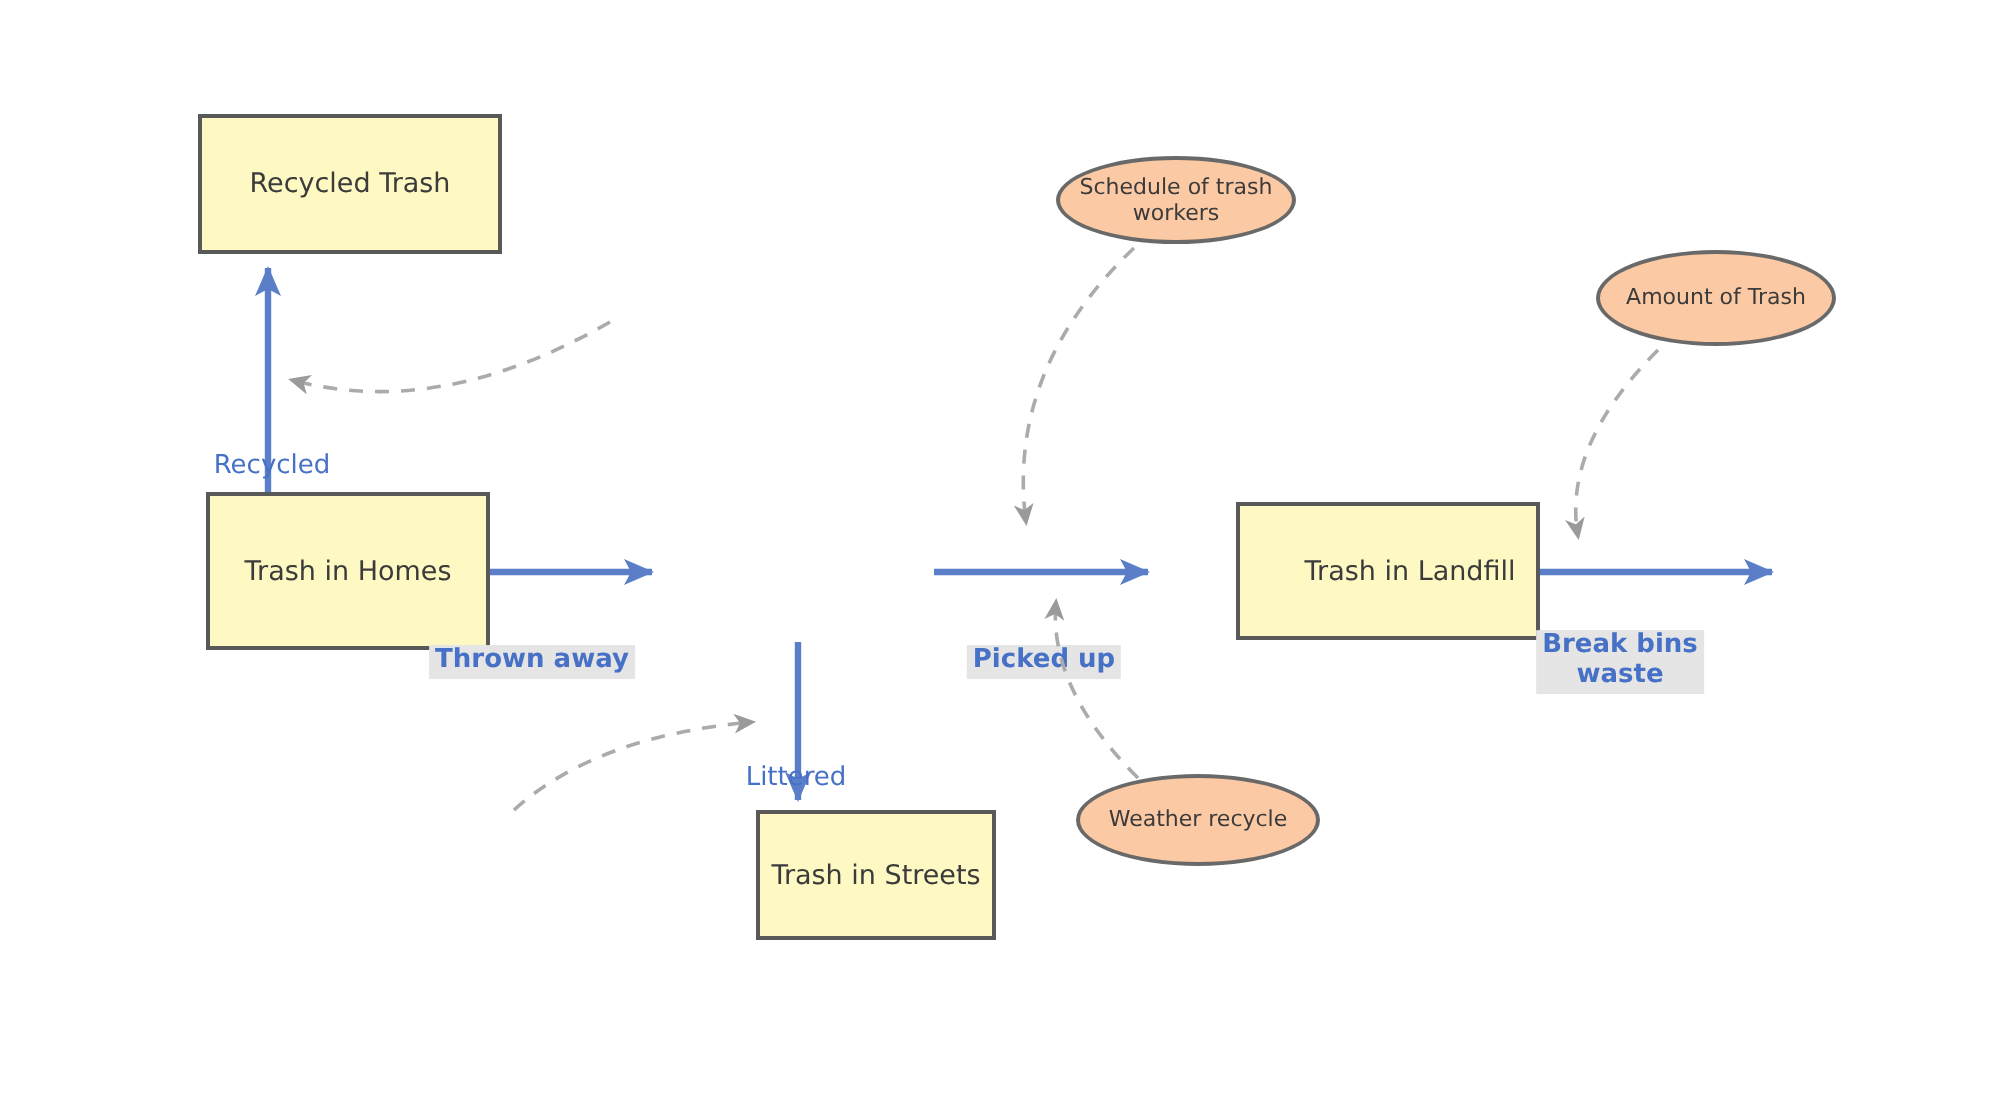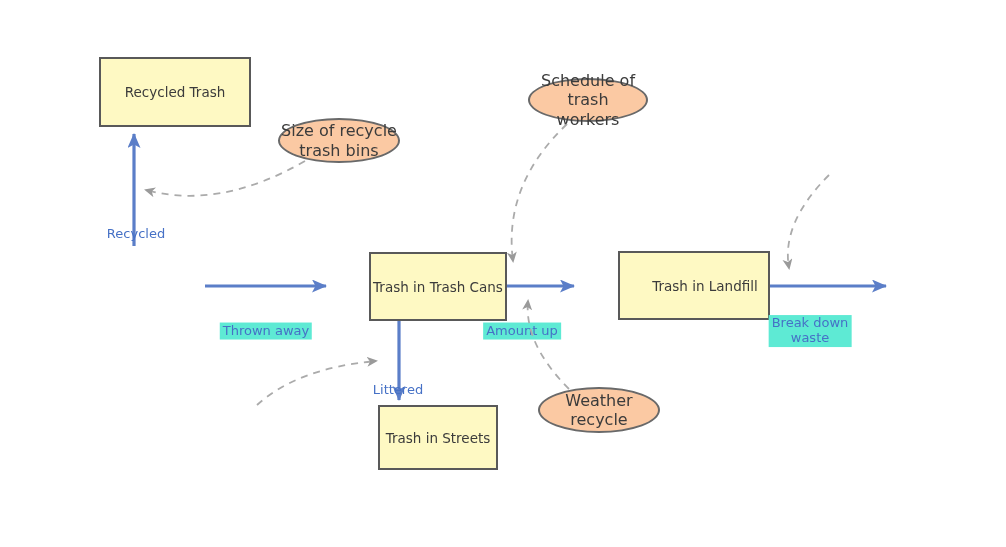--- a/index.html
+++ b/index.html
@@ -13,30 +13,30 @@
   .node{
     position:absolute;z-index:2;box-sizing:border-box;
     background:#fef9c3;border:2px solid #595959;
     display:flex;align-items:center;justify-content:center;
     color:#3b3b3b;font-size:13.5px;text-align:center;margin-left:40px;
   }
   .factor{
     position:absolute;z-index:2;box-sizing:border-box;
     background:#fbc9a3;border:2px solid #696969;border-radius:50%;
     display:flex;align-items:center;justify-content:center;
-    color:#3b3b3b;font-size:16px;text-align:center;line-height:1.2;
+    color:#3b3b3b;font-size:11px;text-align:center;line-height:1.2;
     white-space:pre-line;
   }
   .flow-label{
     position:absolute;z-index:3;transform:translate(-50%,-50%);
     color:#4671c6;font-size:13px;text-align:center;line-height:1.15;
     white-space:pre-line;
     margin-top:44px;
   }
-  .flow-label.gap{background:#5eead4;padding:1px 3px;}
+  .flow-label.gap{background:#e5e5e5;padding:1px 3px;font-weight:bold;}
 </style>
 </head>
 <body>
 
 <div id="canvas">
 
   <svg id="arrows" class="layer">
     <defs>
       <marker id="mb" markerUnits="userSpaceOnUse" markerWidth="16" markerHeight="14" refX="14" refY="6.5" orient="auto">
         <path d="M0,0 L15,6.5 L0,13 L3.5,6.5 z" fill="#5b7ec8"></path>
@@ -45,46 +45,45 @@
     <path d="M134,246 L134,134" stroke="#5b7ec8" stroke-width="3.2" fill="none" marker-end="url(#mb)"></path>
     <path d="M205,286 L326,286" stroke="#5b7ec8" stroke-width="3.2" fill="none" marker-end="url(#mb)"></path>
     <path d="M467,286 L574,286" stroke="#5b7ec8" stroke-width="3.2" fill="none" marker-end="url(#mb)"></path>
     <path d="M730,286 L886,286" stroke="#5b7ec8" stroke-width="3.2" fill="none" marker-end="url(#mb)"></path>
     <path d="M399,321 L399,400" stroke="#5b7ec8" stroke-width="3.2" fill="none" marker-end="url(#mb)"></path>
   </svg>
 
   <div class="node" style="left:59px;top:57px;width:152px;height:70px;">
     <span>Recycled Trash</span>
   </div>
-  <div class="node" style="left:329px;top:252px;width:138px;height:69px;">
-    <span>Trash in Trash Cans</span>
+  <div class="node" style="left:63px;top:246px;width:142px;height:79px;">
+    <span>Trash in Homes</span>
   </div>
   <div class="node" style="left:578px;top:251px;width:152px;height:69px;padding-left:22px;">
     <span>Trash in Landfill</span>
   </div>
   <div class="node" style="left:338px;top:405px;width:120px;height:65px;">
     <span>Trash in Streets</span>
   </div>
 
-  <div class="factor" style="left:278px;top:118px;width:122px;height:45px;">
-    <span>Size of recycle
-trash bins</span>
-  </div>
   <div class="factor" style="left:528px;top:78px;width:120px;height:44px;">
     <span>Schedule of trash
 workers</span>
+  </div>
+  <div class="factor" style="left:798px;top:125px;width:120px;height:48px;">
+    <span>Amount of Trash</span>
   </div>
   <div class="factor" style="left:538px;top:387px;width:122px;height:46px;">
     <span>Weather recycle</span>
   </div>
 
   <div class="flow-label" style="left:136px;top:190px;">Recycled</div>
   <div class="flow-label gap" style="left:266px;top:287px;">Thrown away</div>
-  <div class="flow-label gap" style="left:522px;top:287px;">Amount up</div>
-  <div class="flow-label gap" style="left:810px;top:287px;">Break down
+  <div class="flow-label gap" style="left:522px;top:287px;">Picked up</div>
+  <div class="flow-label gap" style="left:810px;top:287px;">Break bins
 waste</div>
   <div class="flow-label" style="left:398px;top:346px;">Littered</div>
 
   <svg id="dashed" class="layer">
     <defs>
       <marker id="mg" markerUnits="userSpaceOnUse" markerWidth="12" markerHeight="11" refX="9" refY="5" orient="auto">
         <path d="M0,0 L11,5 L0,10 L3,5 z" fill="#9a9a9a"></path>
       </marker>
     </defs>
     <path d="M305,161 Q220,210 146,190" stroke="#ababab" stroke-width="1.8" fill="none" stroke-dasharray="7 6" marker-end="url(#mg)"></path>

